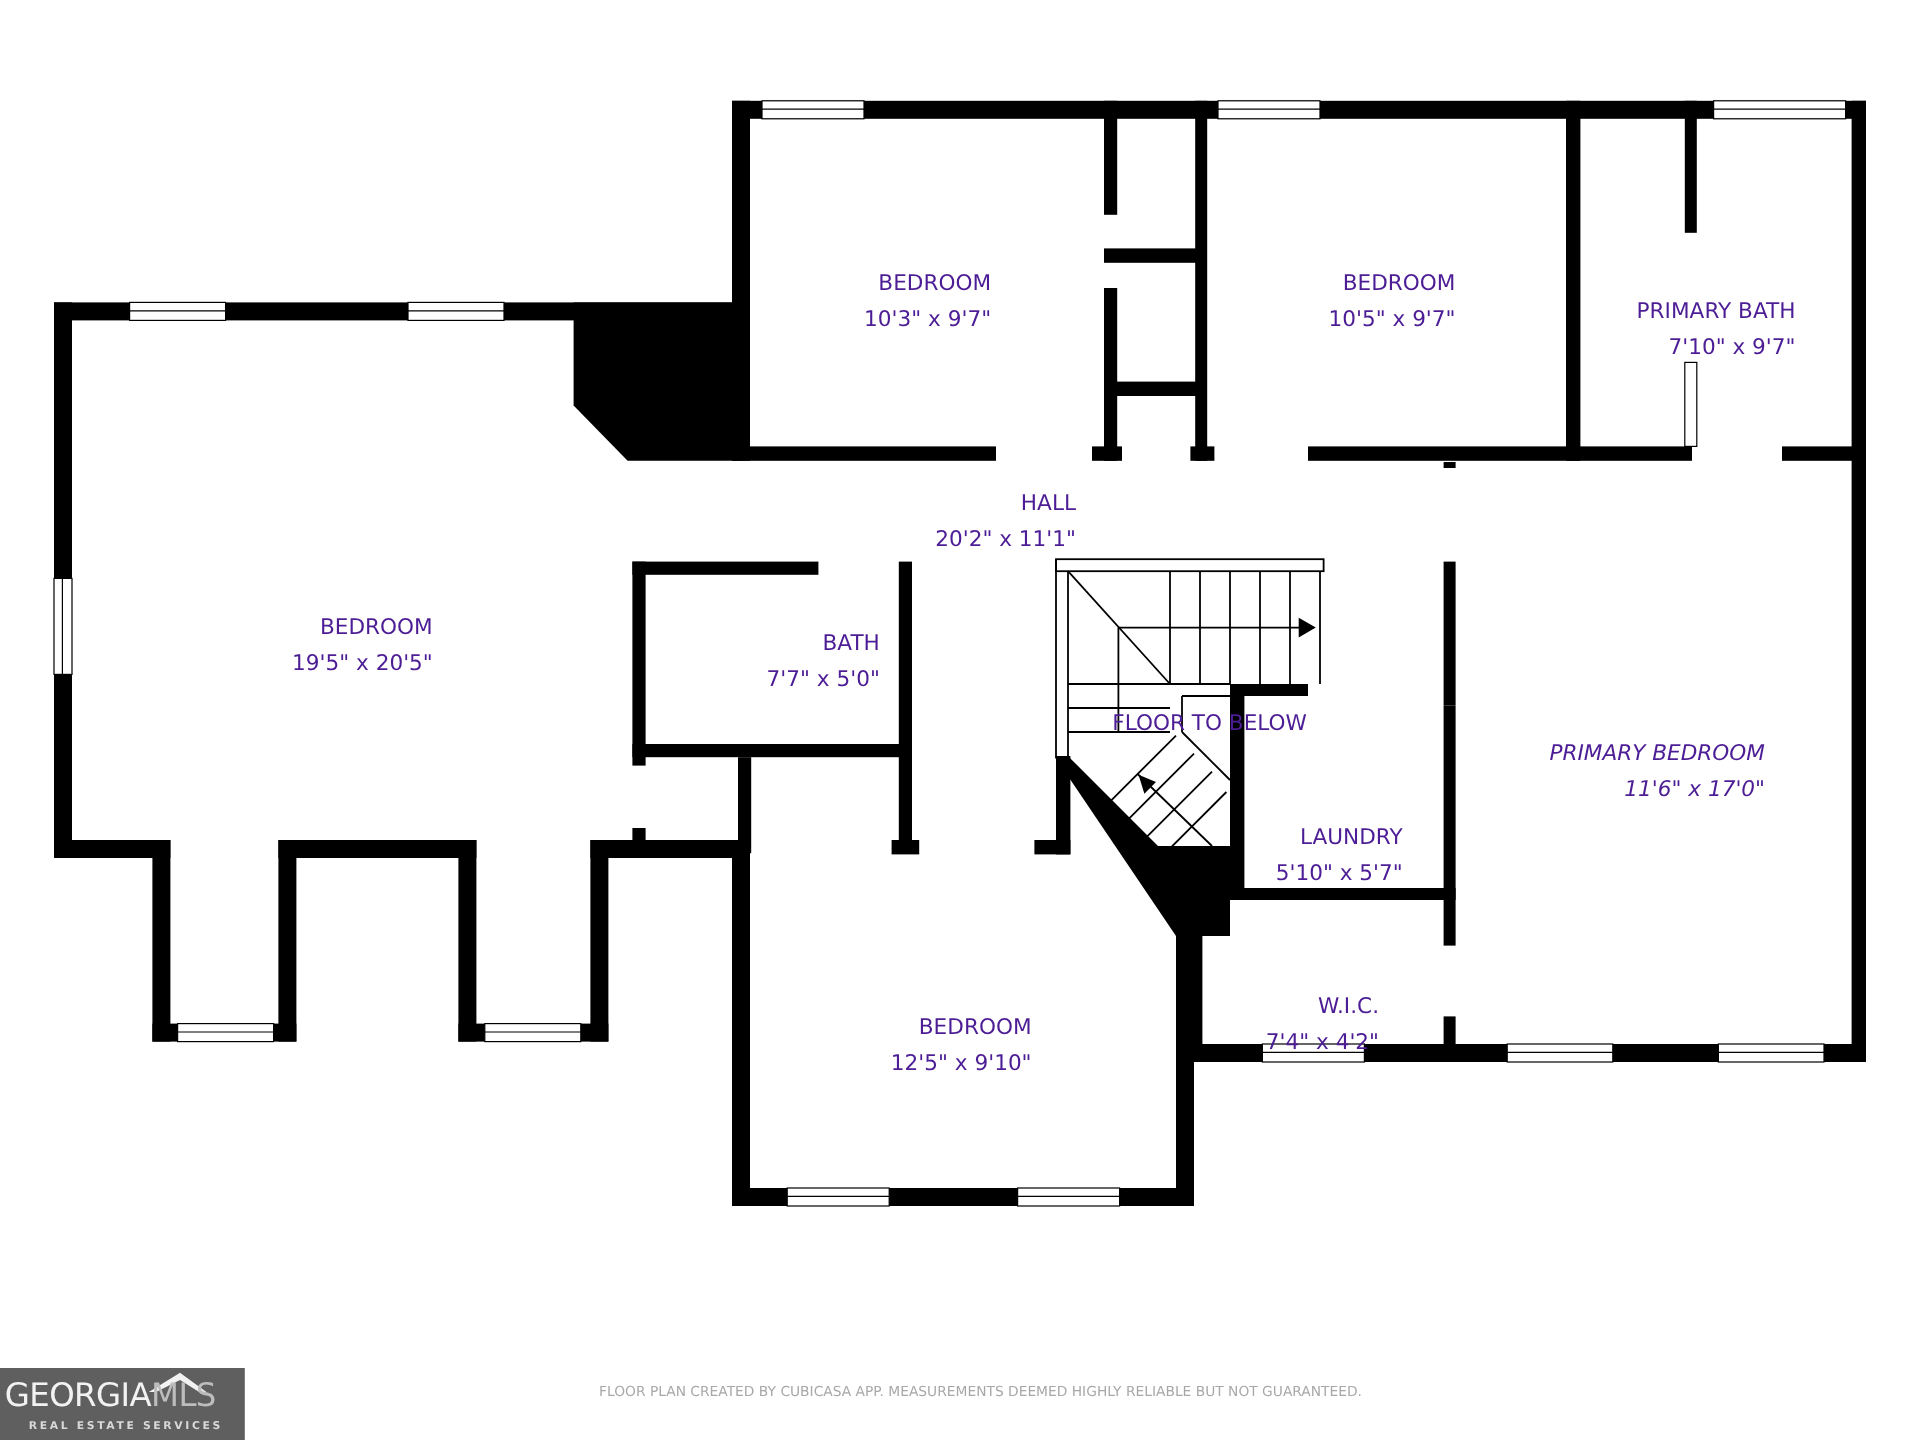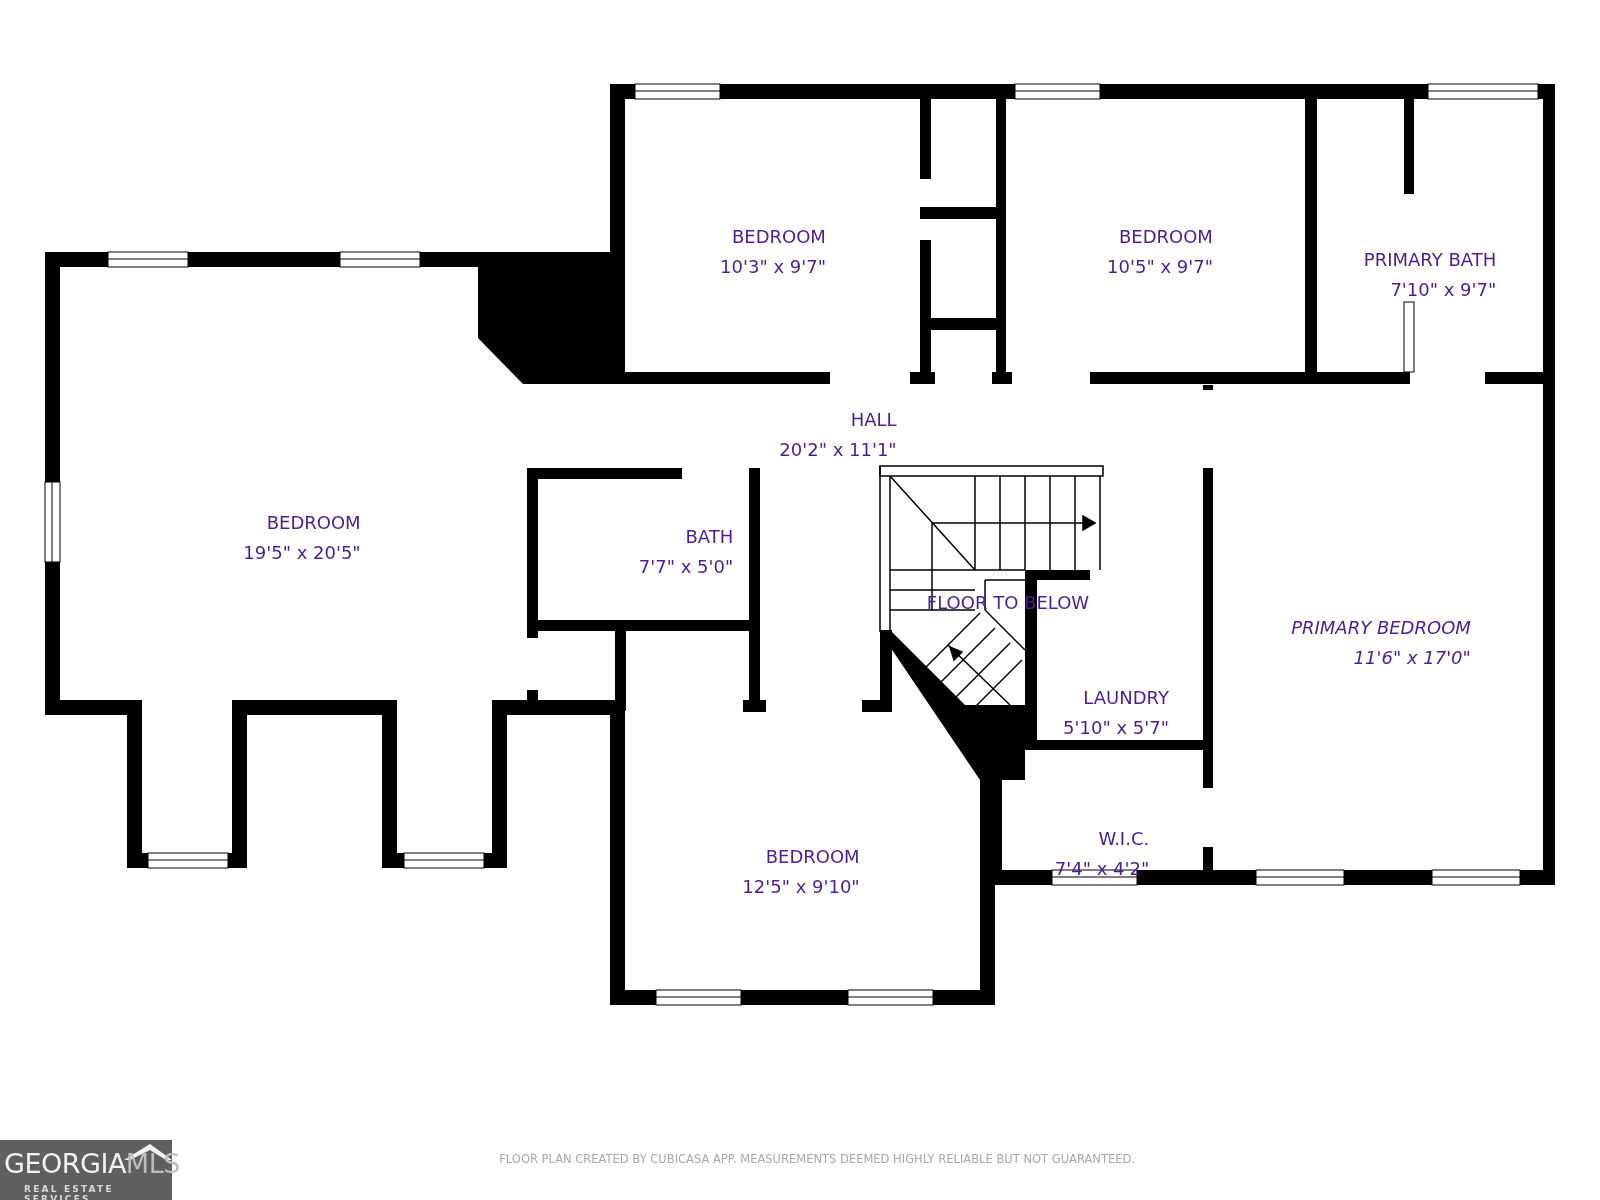--- a/index.html
+++ b/index.html
@@ -1,21 +1,21 @@
 <!DOCTYPE html>
 <html><head>
 <meta charset="utf-8">
 <style>
   html, body { margin:0; padding:0; background:#ffffff; }
   body { width:1600px; height:1200px; position:relative; overflow:hidden; font-family:"DejaVu Sans", sans-serif; }
   svg#plan { position:absolute; left:0; top:0; }
   .room-label { position:absolute; transform:translate(-50%,-50%); text-align:right; color:#4c1d95; font-family:"DejaVu Sans", sans-serif; font-size:18px; line-height:30px; white-space:nowrap; }
   .room-name, .room-dim { display:block; }
   .footer-note { position:absolute; left:465px; top:1152px; width:670px; text-align:right; color:#a8a8a8; font-size:11.5px; font-family:"DejaVu Sans", sans-serif; letter-spacing:0; white-space:nowrap; }
-  .logo { position:absolute; left:0; top:1140px; width:172px; height:60px; background:#5f5f5f; color:#f2f2f2; }
+  .logo { position:absolute; left:0; top:1140px; width:204px; height:60px; background:#5f5f5f; color:#f2f2f2; }
   .logo-brand { position:absolute; left:4px; top:8px; font-size:27px; letter-spacing:-0.5px; font-family:"DejaVu Sans", sans-serif; font-weight:normal; }
   .logo-brand .mls { color:#bdbdbd; }
   .logo-sub { position:absolute; left:24px; top:44px; font-size:9px; letter-spacing:2.2px; color:#d8d8d8; font-family:"DejaVu Sans", sans-serif; font-weight:bold; }
   .logo-roof { position:absolute; left:122px; top:2px; }
 </style>
 </head>
 <body>
 
 <svg id="plan" width="1600" height="1200" viewBox="0 0 1600 1200">
   <g fill="#000">

